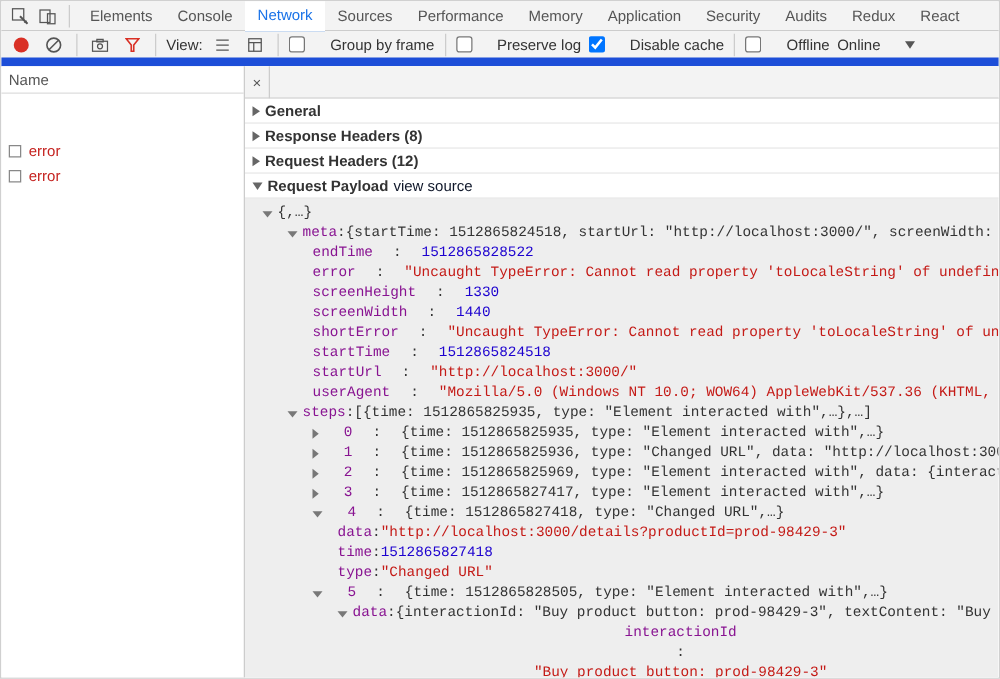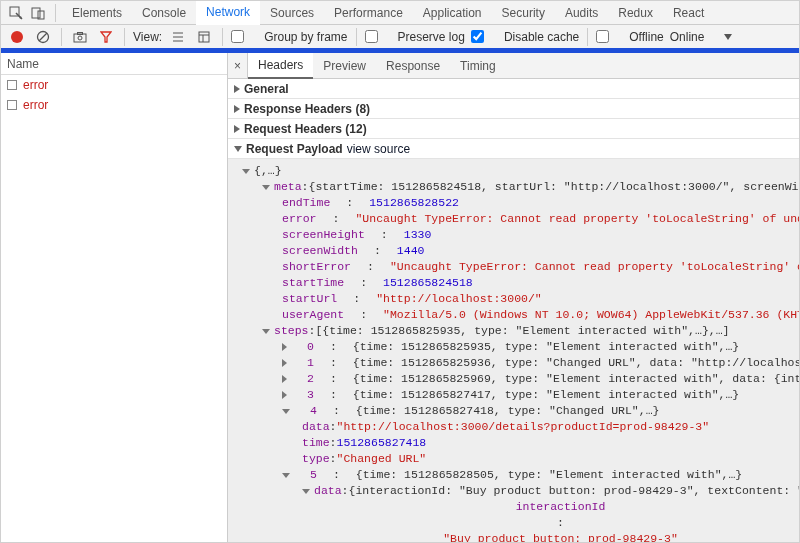--- a/index.html
+++ b/index.html
@@ -41,21 +41,21 @@
   .main-tab.active {
     color: #1a73e8;
     border-bottom: 2px solid #1a73e8;
     background: #fff;
   }
   
   .toolbar-row {
     display: flex;
     align-items: center;
     height: 28px;
-    border-bottom: 5px solid #1d4ed8;
+    border-bottom: 7px solid #1d4ed8;
     background: #f3f3f3;
     padding: 0 6px;
     gap: 6px;
   }
   .tb-divider { width:1px; height:18px; background:#ccc; margin:0 2px; }
   .tb-icon {
     width: 20px; height:20px;
     display:flex; align-items:center; justify-content:center;
     color:#555;
   }
@@ -64,25 +64,26 @@
   .tb-check input { margin:0; }
   .rec-dot { width:12px; height:12px; border-radius:50%; background:#d93025; }
   .funnel-red { color:#d93025; }
   
   .split {
     display: flex;
     flex: 1;
     min-height: 0;
   }
   .left-pane {
-    width: 227px;
+    width: 195px;
     border-right: 1px solid #ccc;
     display: flex;
     flex-direction: column;
     background: #fff;
+    gap: 36px;
   }
   .left-header {
     height: 22px;
     padding: 0 6px;
     border-bottom: 1px solid #ddd;
     display: flex; align-items:center;
     color:#555;
   }
   .req-row {
     display: flex; align-items:center;
@@ -186,20 +187,21 @@
         <rect x="7" y="5" width="6" height="8" fill="none" stroke="#555"></rect>
       </svg>
   </div>
   <div class="tabs-sep"></div>
   <div id="main-tabs-container" style="display:flex;">
       <div class="main-tab">Elements</div>
       <div class="main-tab">Console</div>
       <div class="main-tab active">Network</div>
       <div class="main-tab">Sources</div>
       <div class="main-tab">Performance</div>
+      <div class="main-tab">Memory</div>
       <div class="main-tab">Application</div>
       <div class="main-tab">Security</div>
       <div class="main-tab">Audits</div>
       <div class="main-tab">Redux</div>
       <div class="main-tab">React</div>
     </div>
 </div>
 
 <div class="toolbar-row">
   <div class="tb-icon">
@@ -276,26 +278,20 @@
         <div class="req-row">
           <div class="sq"></div>
           <span>error</span>
         </div>
       </div>
   </div>
 
   <div class="right-pane">
     <div class="details-tabs">
       <div class="close-x">×</div>
-      <div id="details-tabs-container" style="display:flex;">
-          <div class="detail-tab active">Headers</div>
-          <div class="detail-tab">Preview</div>
-          <div class="detail-tab">Response</div>
-          <div class="detail-tab">Timing</div>
-        </div>
     </div>
     <div class="sections">
       <div class="sec-head">
         <div class="tri tri-right"></div>
         <span class="sec-title">General</span>
       </div>
       <div class="sec-head">
         <div class="tri tri-right"></div>
         <span class="sec-title">Response Headers (8)</span>
       </div>

